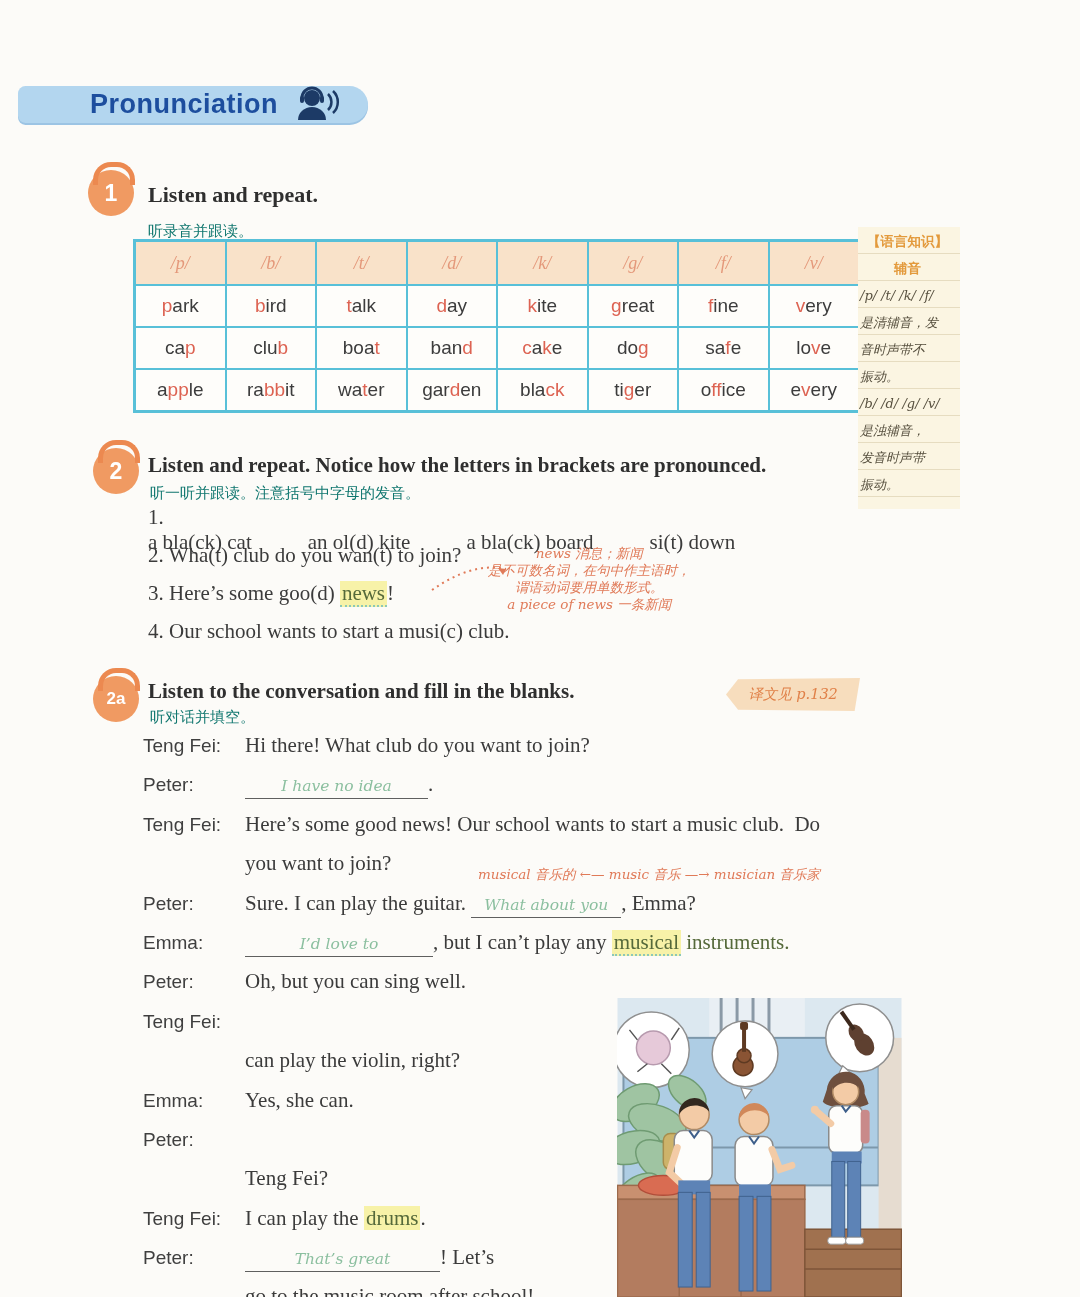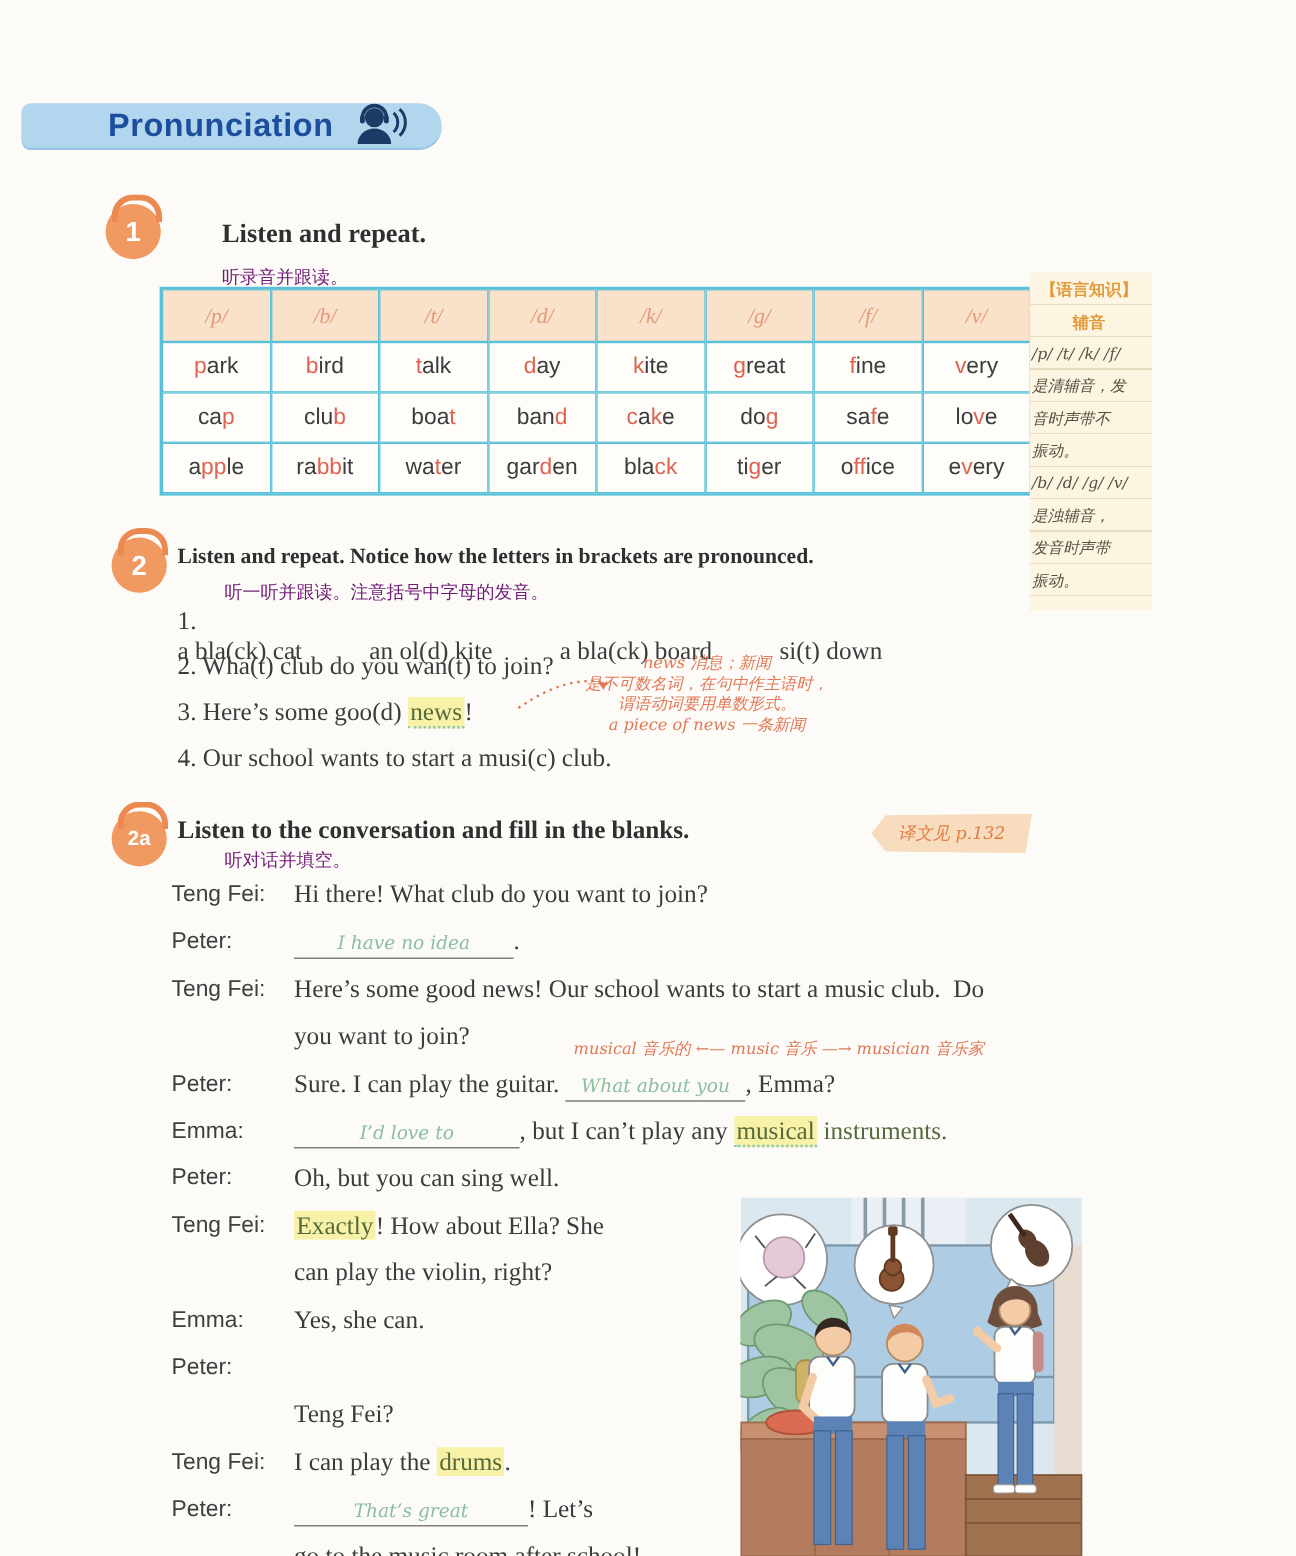--- a/index.html
+++ b/index.html
@@ -24,21 +24,21 @@
     color:#fff;display:flex;align-items:center;justify-content:center;
     font-family:"Liberation Sans",sans-serif;font-weight:bold;font-size:23px;
   }
   .badge::before{
     content:"";position:absolute;top:-8px;left:5px;width:32px;height:18px;
     border:5px solid #ec8950;border-bottom:none;border-radius:18px 18px 0 0;
   }
   .badge.small{font-size:17px;}
   .sec-line{position:absolute;display:flex;align-items:baseline;gap:14px;}
   .sec-title{font-weight:bold;font-size:22px;color:#2f2f2f;}
-  .sec-zh{font-size:15px;color:#701a75;margin-left:37px;}
+  .sec-zh{font-size:15px;color:#0f766e;}
   
   .ptable{
     position:absolute;left:133px;top:239px;width:728px;
     display:grid;grid-template-columns:repeat(8,1fr);
     border:2px solid #58c0d8;background:#fefdfa;box-sizing:border-box;
   }
   .ptable .cell{
     border:1px solid #58c0d8;height:40px;display:flex;align-items:center;justify-content:center;
   }
   .ptable .ph{
@@ -160,21 +160,21 @@
     <div class="note-line">/b/ /d/ /g/ /v/</div>
     <div class="note-line">是浊辅音，</div>
     <div class="note-line">发音时声带</div>
     <div class="note-line">振动。</div>
   </div>
 
 <div class="badge" style="left:93px;top:448px;">
   <span>2</span>
 </div>
 <div class="sec-line" style="left:148px;top:453px;">
-  <span class="sec-title" style="font-size:18px;">Listen and repeat. Notice how the letters in brackets are pronounced.</span>
+  <span class="sec-title" style="font-size:21px;">Listen and repeat. Notice how the letters in brackets are pronounced.</span>
 </div>
 <div class="sec-zh" style="position:absolute;left:150px;top:484px;">听一听并跟读。注意括号中字母的发音。</div>
 <div id="ex2">
     <div class="ex-item" style="top: 505px;"><span>1. </span><span class="ex-cols">
         <span>a bla(ck) cat</span>
         <span>an ol(d) kite</span>
         <span>a bla(ck) board</span>
         <span>si(t) down</span>
       </span></div>
     <div class="ex-item" style="top: 543px;"><span>2. </span><span>Wha(t) club do you wan(t) to join?</span></div>
@@ -228,21 +228,20 @@
     <div class="dlg-row">
       <span class="dlg-speaker">Emma:</span>
       <span class="dlg-content"><span class="blank" style="width: 180px;">I’d love to</span><span>, but I can’t play any </span><span class="hl wavy">musical</span><span class="green"> instruments.</span></span>
     </div>
     <div class="dlg-row">
       <span class="dlg-speaker">Peter:</span>
       <span class="dlg-content"><span>Oh, but you can sing well.</span></span>
     </div>
     <div class="dlg-row">
       <span class="dlg-speaker">Teng Fei:</span>
-      <span class="dlg-content"><span class="hl">Exactly</span><span>! How about Ella? She</span></span>
     </div>
     <div class="dlg-row">
       <span class="dlg-speaker"></span>
       <span class="dlg-content"><span>can play the violin, right?</span></span>
     </div>
     <div class="dlg-row">
       <span class="dlg-speaker">Emma:</span>
       <span class="dlg-content"><span>Yes, she can.</span></span>
     </div>
     <div class="dlg-row">

